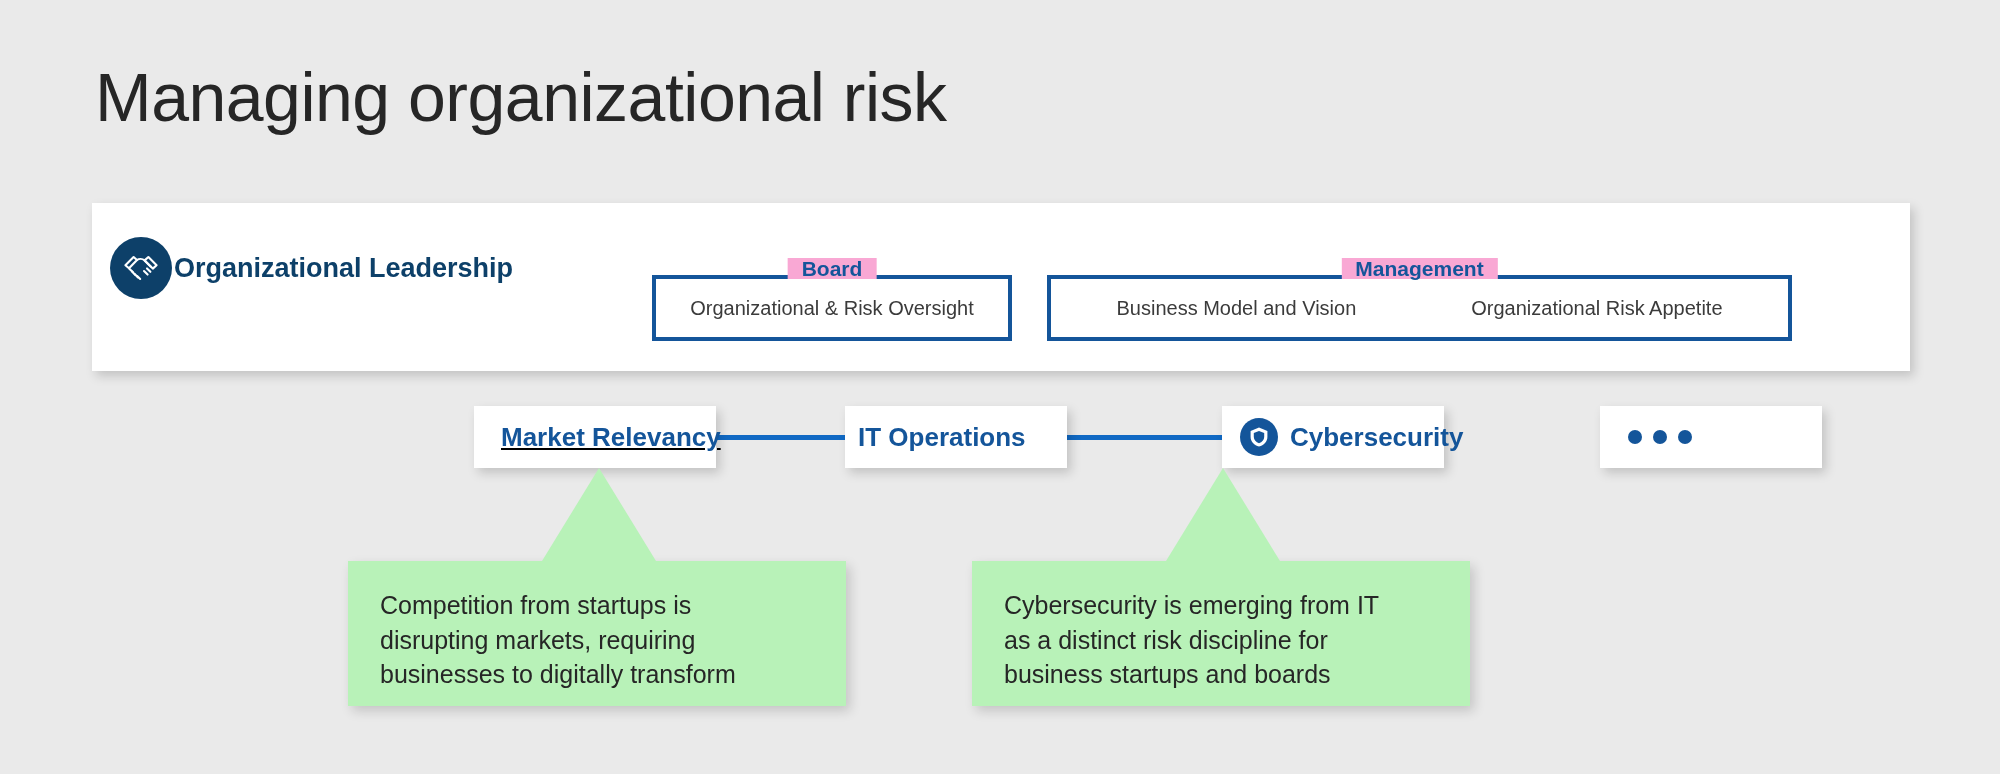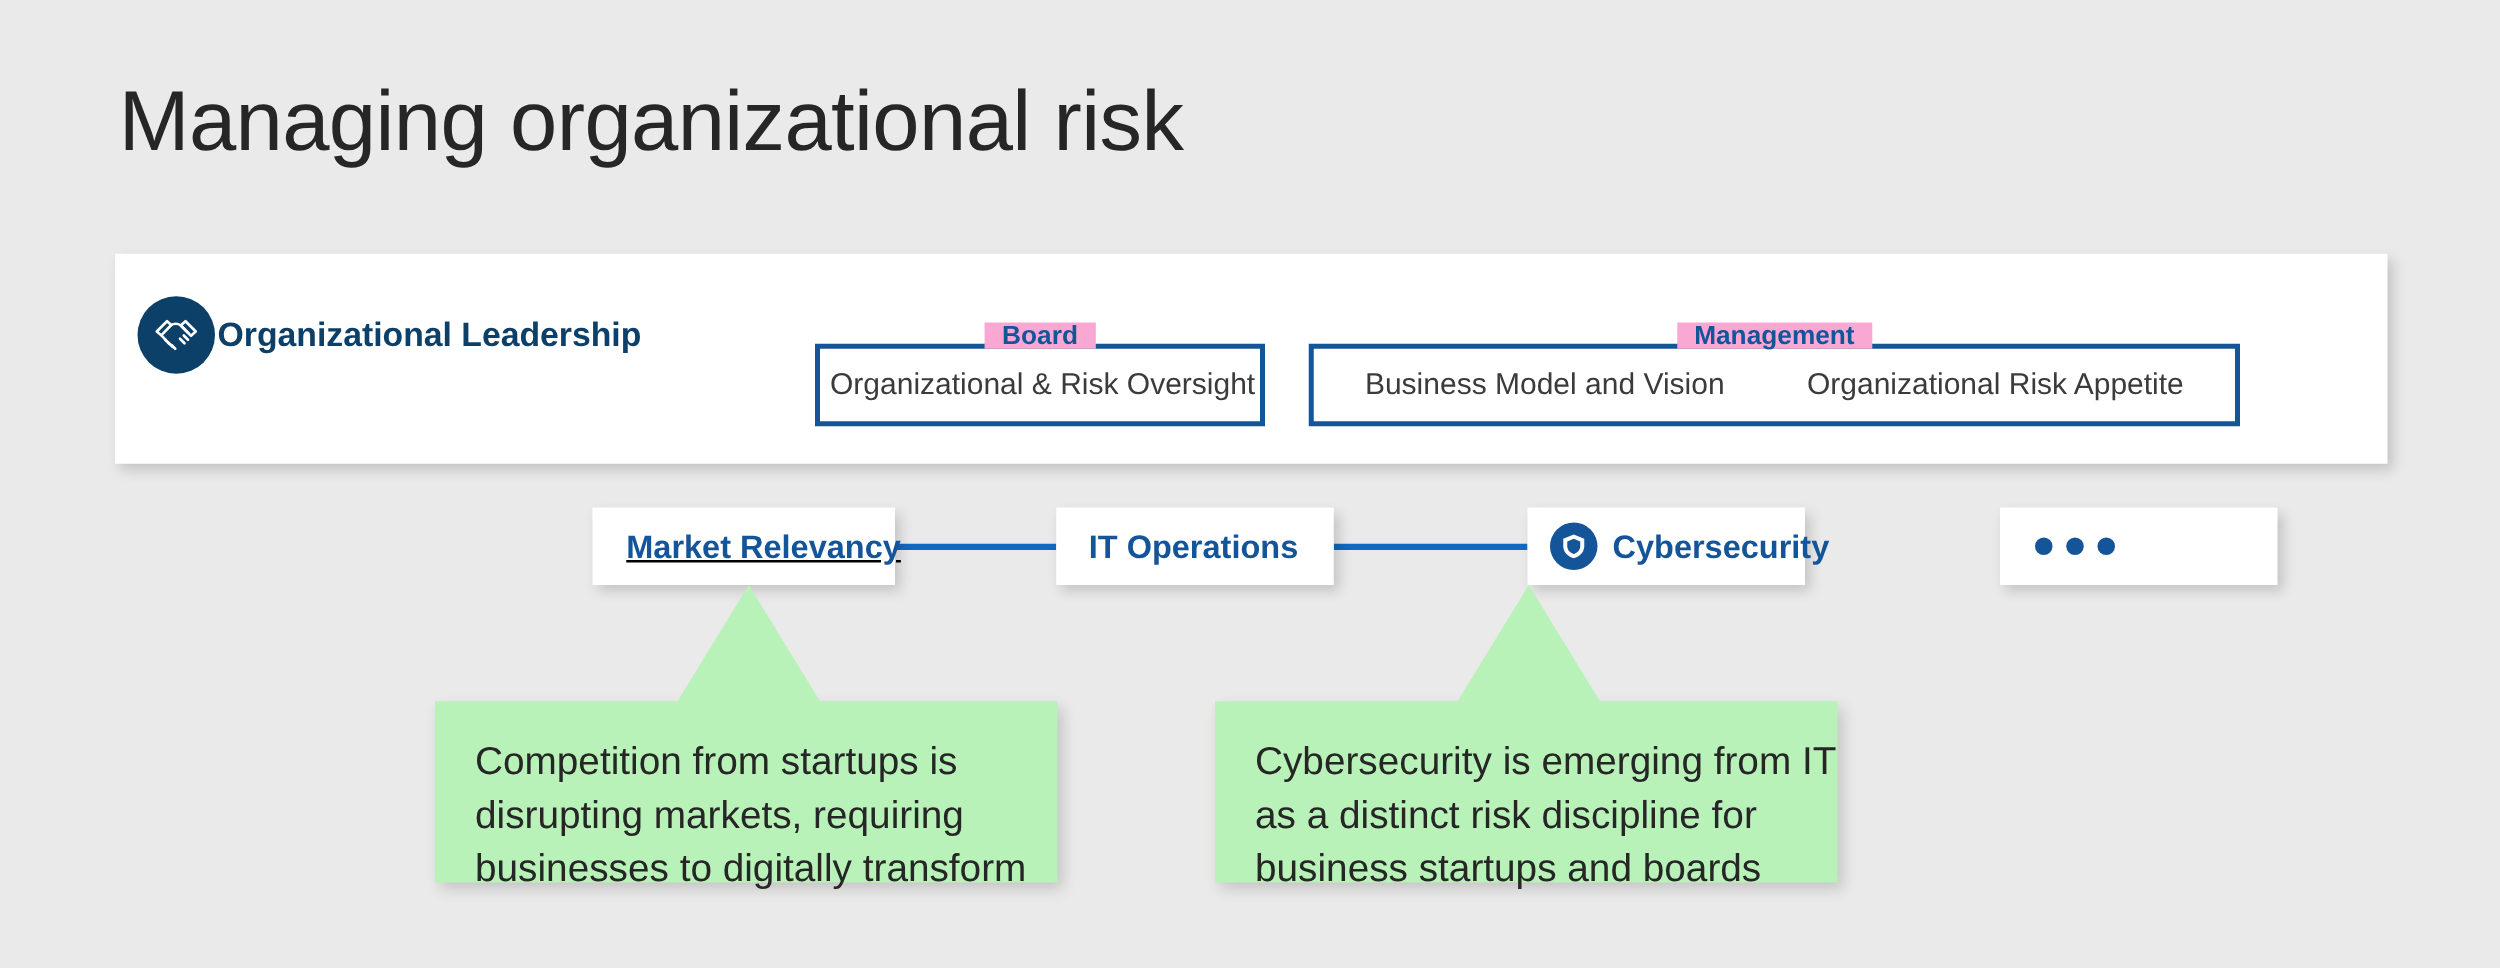--- a/index.html
+++ b/index.html
@@ -95,21 +95,21 @@
     right: 0;
     top: 0;
     bottom: 0;
     display: flex;
     align-items: center;
     justify-content: space-around;
     padding: 0 8px;
     box-sizing: border-box;
   }
   .bracket .bracket-item {
-    font-size: 24px;
+    font-size: 20px;
     color: #3b3b3b;
     white-space: nowrap;
   }
   .bracket-board  { left: 560px; width: 360px; }
   .bracket-mgmt   { left: 955px; width: 745px; }
 
   
   .risk-row {
     position: absolute;
     left: 0;
@@ -128,21 +128,21 @@
     box-sizing: border-box;
   }
   .risk-box .risk-label {
     font-size: 26px;
     font-weight: bold;
     color: #14559a;
     white-space: nowrap;
   }
   .risk-natural { left: 92px;   width: 222px; padding-left: 27px; }
   .risk-market  { left: 474px;  width: 242px; padding-left: 27px; text-decoration: underline; }
-  .risk-itops   { left: 845px;  width: 222px; padding-left: 26px; }
+  .risk-itops   { left: 845px;  width: 222px; padding-left: 13px; }
   .risk-cyber   { left: 1222px; width: 222px; padding-left: 18px; gap: 12px;}
   .risk-more    { left = 0; left: 1600px; width: 222px; padding-left: 28px; }
 
   .shield-badge {
     width: 38px;
     height: 38px;
     border-radius: 50%;
     background: #14559a;
     display: flex;
     align-items: center;
@@ -172,21 +172,21 @@
   .connector-2 { left: 1067px; width: 155px; }
 
   
   .callout {
     position: absolute;
     background: #b8f2b8;
     box-shadow: 4px 5px 11px rgba(0,0,0,0.16);
     box-sizing: border-box;
   }
   .callout-text {
-    font-size: 31px;
+    font-size: 25px;
     color: #262626;
     line-height: 1.38;
     white-space: pre-line;
   }
   .callout-tip {
     position: absolute;
     width: 0;
     height: 0;
     border-left: 57px solid transparent;
     border-right: 57px solid transparent;

